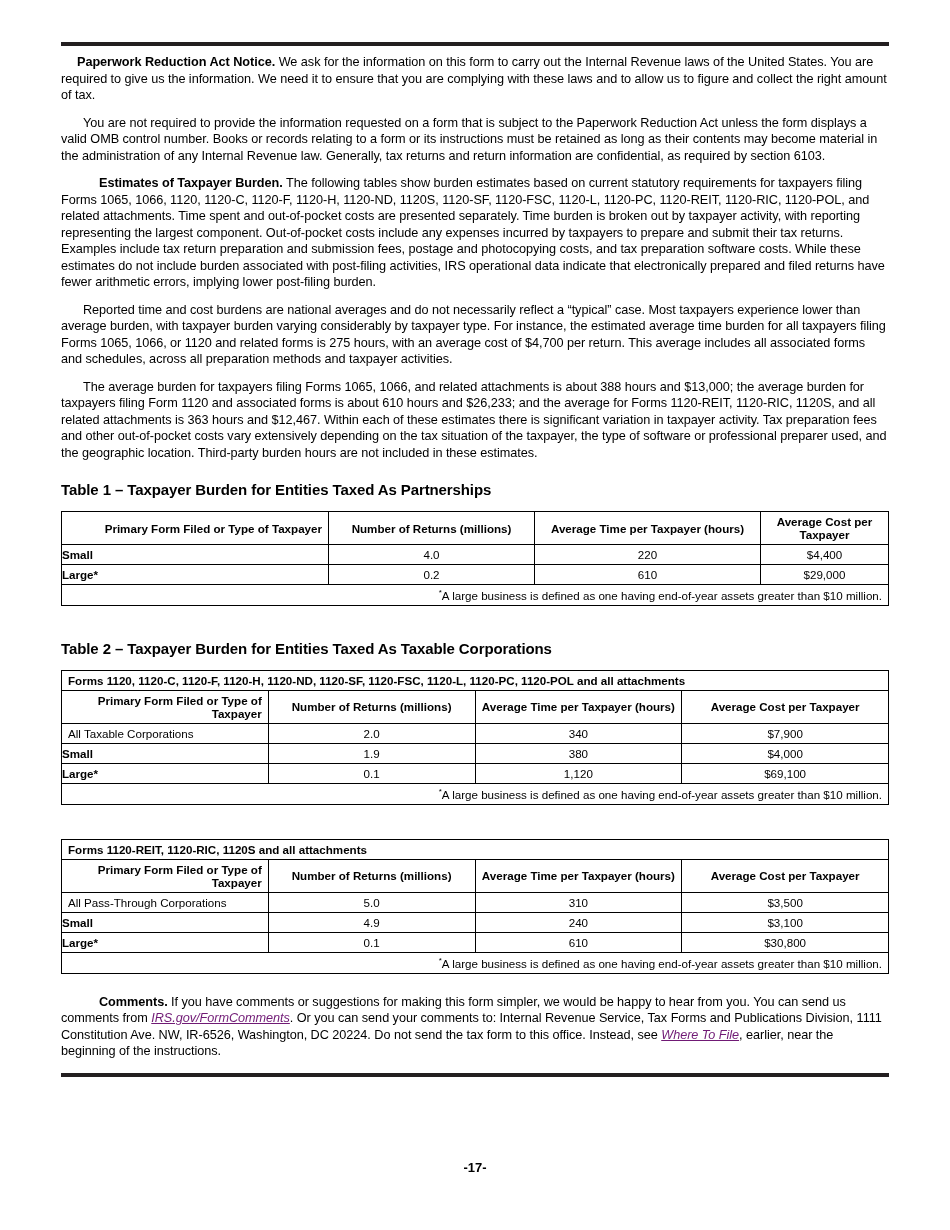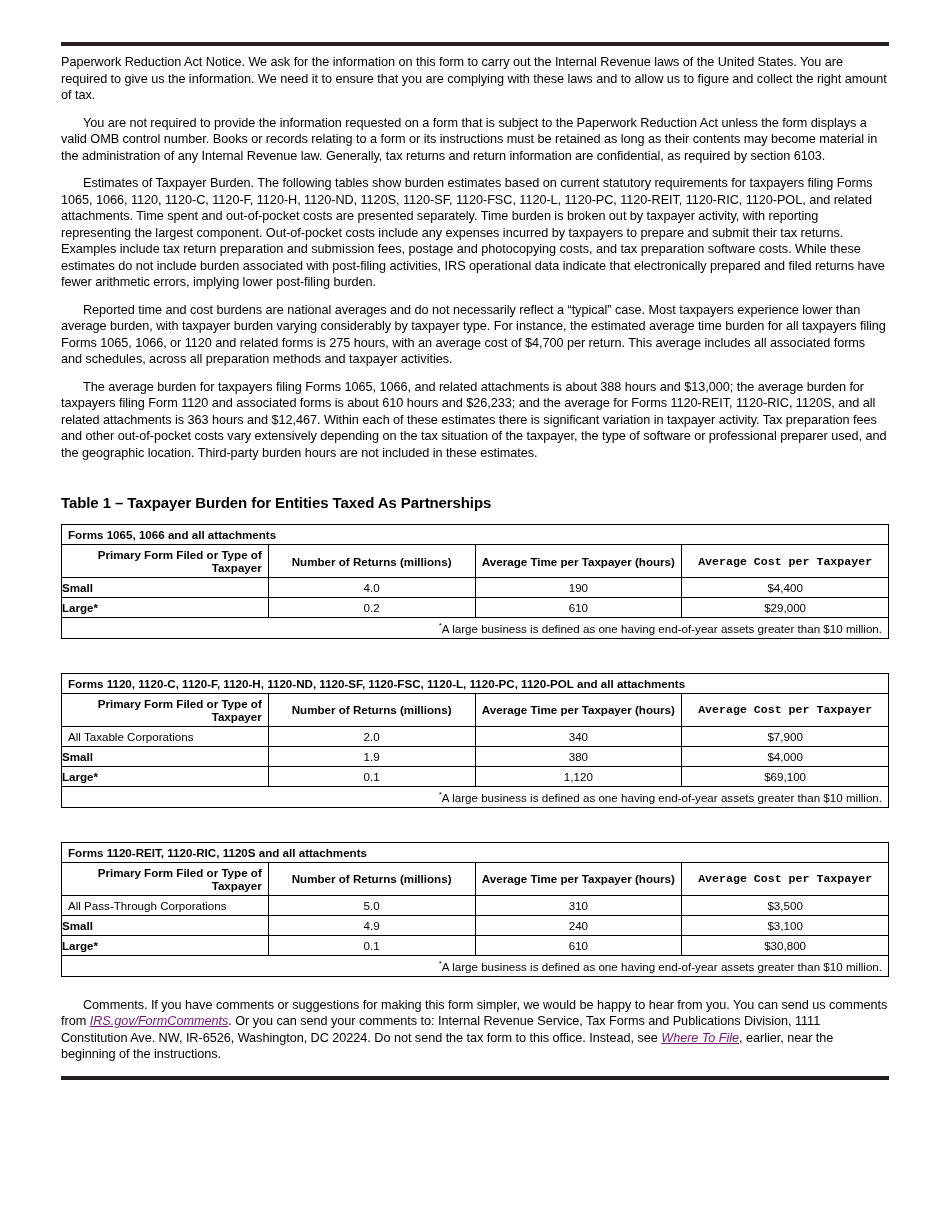--- a/index.html
+++ b/index.html
@@ -46,35 +46,35 @@
   p.body {
     font-size: 12.7px;
     line-height: 16.5px;
     margin: 0 0 11px 0;
     text-align: left;
     letter-spacing: -0.05px;
   }
   p.body.indent {
     text-indent: 22px;
   }
-  p.body b { font-weight: normal; }
+  p.body b { font-weight: bold; margin-left: 16px; }
   .lnk {
     color: #701a75;
     font-style: italic;
     text-decoration: underline;
   }
 
   
   h2.tbl-caption {
     font-size: 15px;
     font-weight: bold;
     margin: 0 0 13px 0;
     letter-spacing: -0.1px;
   }
-  .caption-wrap { margin-top: 33px; }
+  .caption-wrap { margin-top: 20px; }
 
   
   table.burden {
     border-collapse: collapse;
     width: 828px;
     table-layout: fixed;
     border: 1.4px solid #000;
     margin-bottom: 0;
   }
   table.burden td {
@@ -100,21 +100,21 @@
     text-align: center;
     border-bottom: 2.2px solid #000;
     border-top: none;
     padding: 4px 4px 4px 4px;
   }
   td.colhead.first {
     text-align: right;
     border-left: none;
     padding-left: 7px;
   }
-  td.colhead.last { border-right: none; font-family: Liberation Mono, monospace; }
+  td.colhead.last { border-right: none; }
   td.rowlabel {
     text-align: left;
     border-left: none;
     padding-left: 7px;
   }
   td.rowlabel.sub {
     padding-left: 0;
     padding-right: 80px;
     font-weight: bold;
   }
@@ -162,49 +162,47 @@
     <p class="body indent"><b>Estimates of Taxpayer Burden.</b><span> The following tables show burden estimates based on current statutory requirements for taxpayers filing Forms 1065, 1066, 1120, 1120-C, 1120-F, 1120-H, 1120-ND, 1120S, 1120-SF, 1120-FSC, 1120-L, 1120-PC, 1120-REIT, 1120-RIC, 1120-POL, and related attachments. Time spent and out-of-pocket costs are presented separately. Time burden is broken out by taxpayer activity, with reporting representing the largest component. Out-of-pocket costs include any expenses incurred by taxpayers to prepare and submit their tax returns. Examples include tax return preparation and submission fees, postage and photocopying costs, and tax preparation software costs. While these estimates do not include burden associated with post-filing activities, IRS operational data indicate that electronically prepared and filed returns have fewer arithmetic errors, implying lower post-filing burden.</span></p>
 
     <p class="body indent"><span>Reported time and cost burdens are national averages and do not necessarily reflect a “typical” case. Most taxpayers experience lower than average burden, with taxpayer burden varying considerably by taxpayer type. For instance, the estimated average time burden for all taxpayers filing Forms 1065, 1066, or 1120 and related forms is 275 hours, with an average cost of $4,700 per return. This average includes all associated forms and schedules, across all preparation methods and taxpayer activities.</span></p>
 
     <p class="body indent"><span>The average burden for taxpayers filing Forms 1065, 1066, and related attachments is about 388 hours and $13,000; the average burden for taxpayers filing Form 1120 and associated forms is about 610 hours and $26,233; and the average for Forms 1120-REIT, 1120-RIC, 1120S, and all related attachments is 363 hours and $12,467. Within each of these estimates there is significant variation in taxpayer activity. Tax preparation fees and other out-of-pocket costs vary extensively depending on the tax situation of the taxpayer, the type of software or professional preparer used, and the geographic location. Third-party burden hours are not included in these estimates.</span></p>
 
     <div class="caption-wrap">
       <h2 class="tbl-caption">Table 1 – Taxpayer Burden for Entities Taxed As Partnerships</h2>
       <table class="burden">
         <tbody>
-            <tr>
-          <td class="forms-row" colspan="4">Forms 1065, 1066 and all attachments</td>
-        </tr>
         <tr>
           <td class="colhead first" style="width:253px">Primary Form Filed or Type of Taxpayer</td>
           <td class="colhead" style="width:193px">Number of Returns (millions)</td>
           <td class="colhead" style="width:213px">Average Time per Taxpayer (hours)</td>
           <td class="colhead last">Average Cost per Taxpayer</td>
         </tr>
         <tr>
           <td class="rowlabel sub">Small</td>
           <td class="num">4.0</td>
-          <td class="num">190</td>
+          <td class="num">220</td>
           <td class="num last">$4,400</td>
         </tr>
         <tr>
           <td class="rowlabel sub">Large*</td>
           <td class="num">0.2</td>
           <td class="num">610</td>
           <td class="num last">$29,000</td>
         </tr>
         <tr>
           <td class="footnote" colspan="4"><span class="sup">*</span><span>A large business is defined as one having end-of-year assets greater than $10 million.</span></td>
         </tr>
       </tbody>
         </table>
     </div>
 
     <div class="caption-wrap" style="margin-top:34px">
+      <h2 class="tbl-caption">Table 2 – Taxpayer Burden for Entities Taxed As Taxable Corporations</h2>
       <table class="burden">
         <tbody>
             <tr>
           <td class="forms-row" colspan="4">Forms 1120, 1120-C, 1120-F, 1120-H, 1120-ND, 1120-SF, 1120-FSC, 1120-L, 1120-PC, 1120-POL and all attachments</td>
         </tr>
         <tr>
           <td class="colhead first" style="width:253px">Primary Form Filed or Type of Taxpayer</td>
           <td class="colhead" style="width:193px">Number of Returns (millions)</td>
           <td class="colhead" style="width:213px">Average Time per Taxpayer (hours)</td>
           <td class="colhead last">Average Cost per Taxpayer</td>
@@ -269,13 +267,14 @@
         </tr>
       </tbody>
         </table>
     </div>
 
     <p class="body indent" style="margin-top:20px;margin-bottom:0"><b>Comments.</b><span> If you have comments or suggestions for making this form simpler, we would be happy to hear from you. You can send us comments from </span><a class="lnk" href="#">IRS.gov/FormComments</a><span>. Or you can send your comments to: Internal Revenue Service, Tax Forms and Publications Division, 1111 Constitution Ave. NW, IR-6526, Washington, DC 20224. Do not send the tax form to this office. Instead, see </span><a class="lnk" href="#">Where To File</a><span>, earlier, near the beginning of the instructions.</span></p>
 
     <div class="rule-bottom"></div>
   </div>
 
+  <div class="footer">-17-</div>
 </div>
 
 </body></html>

